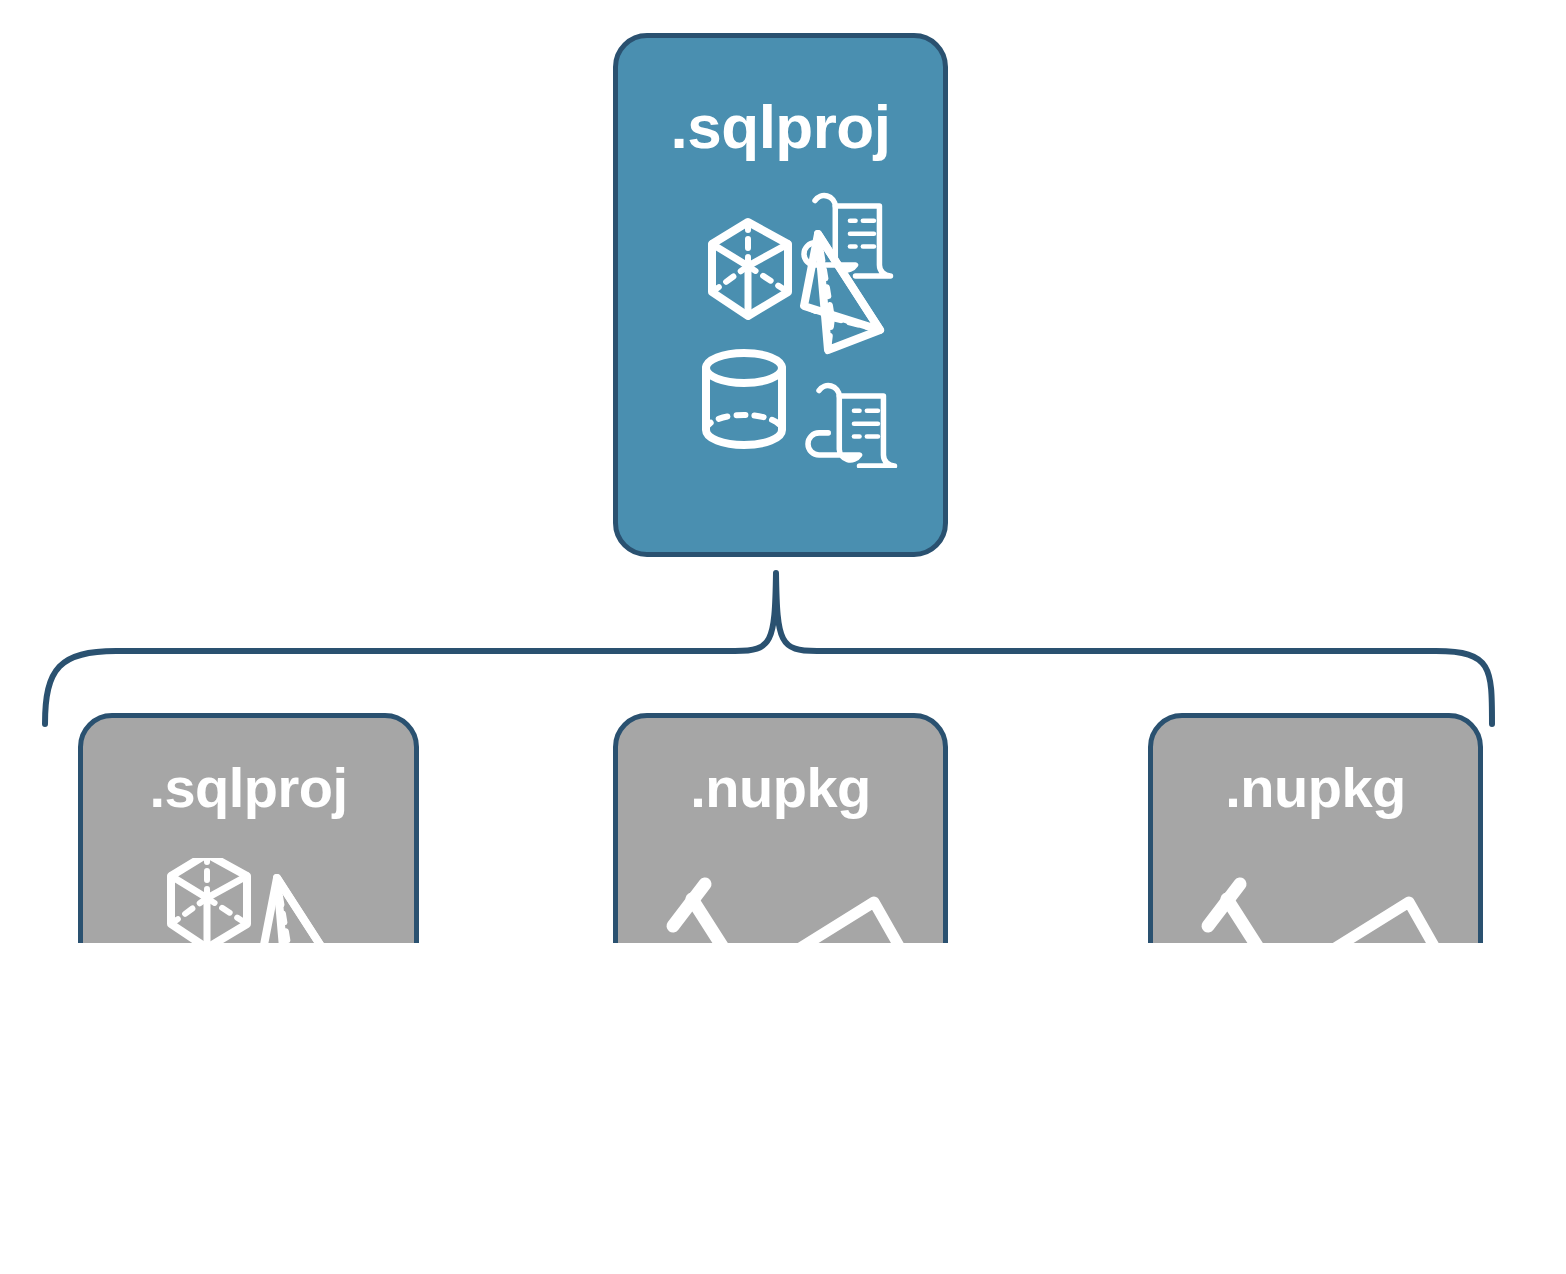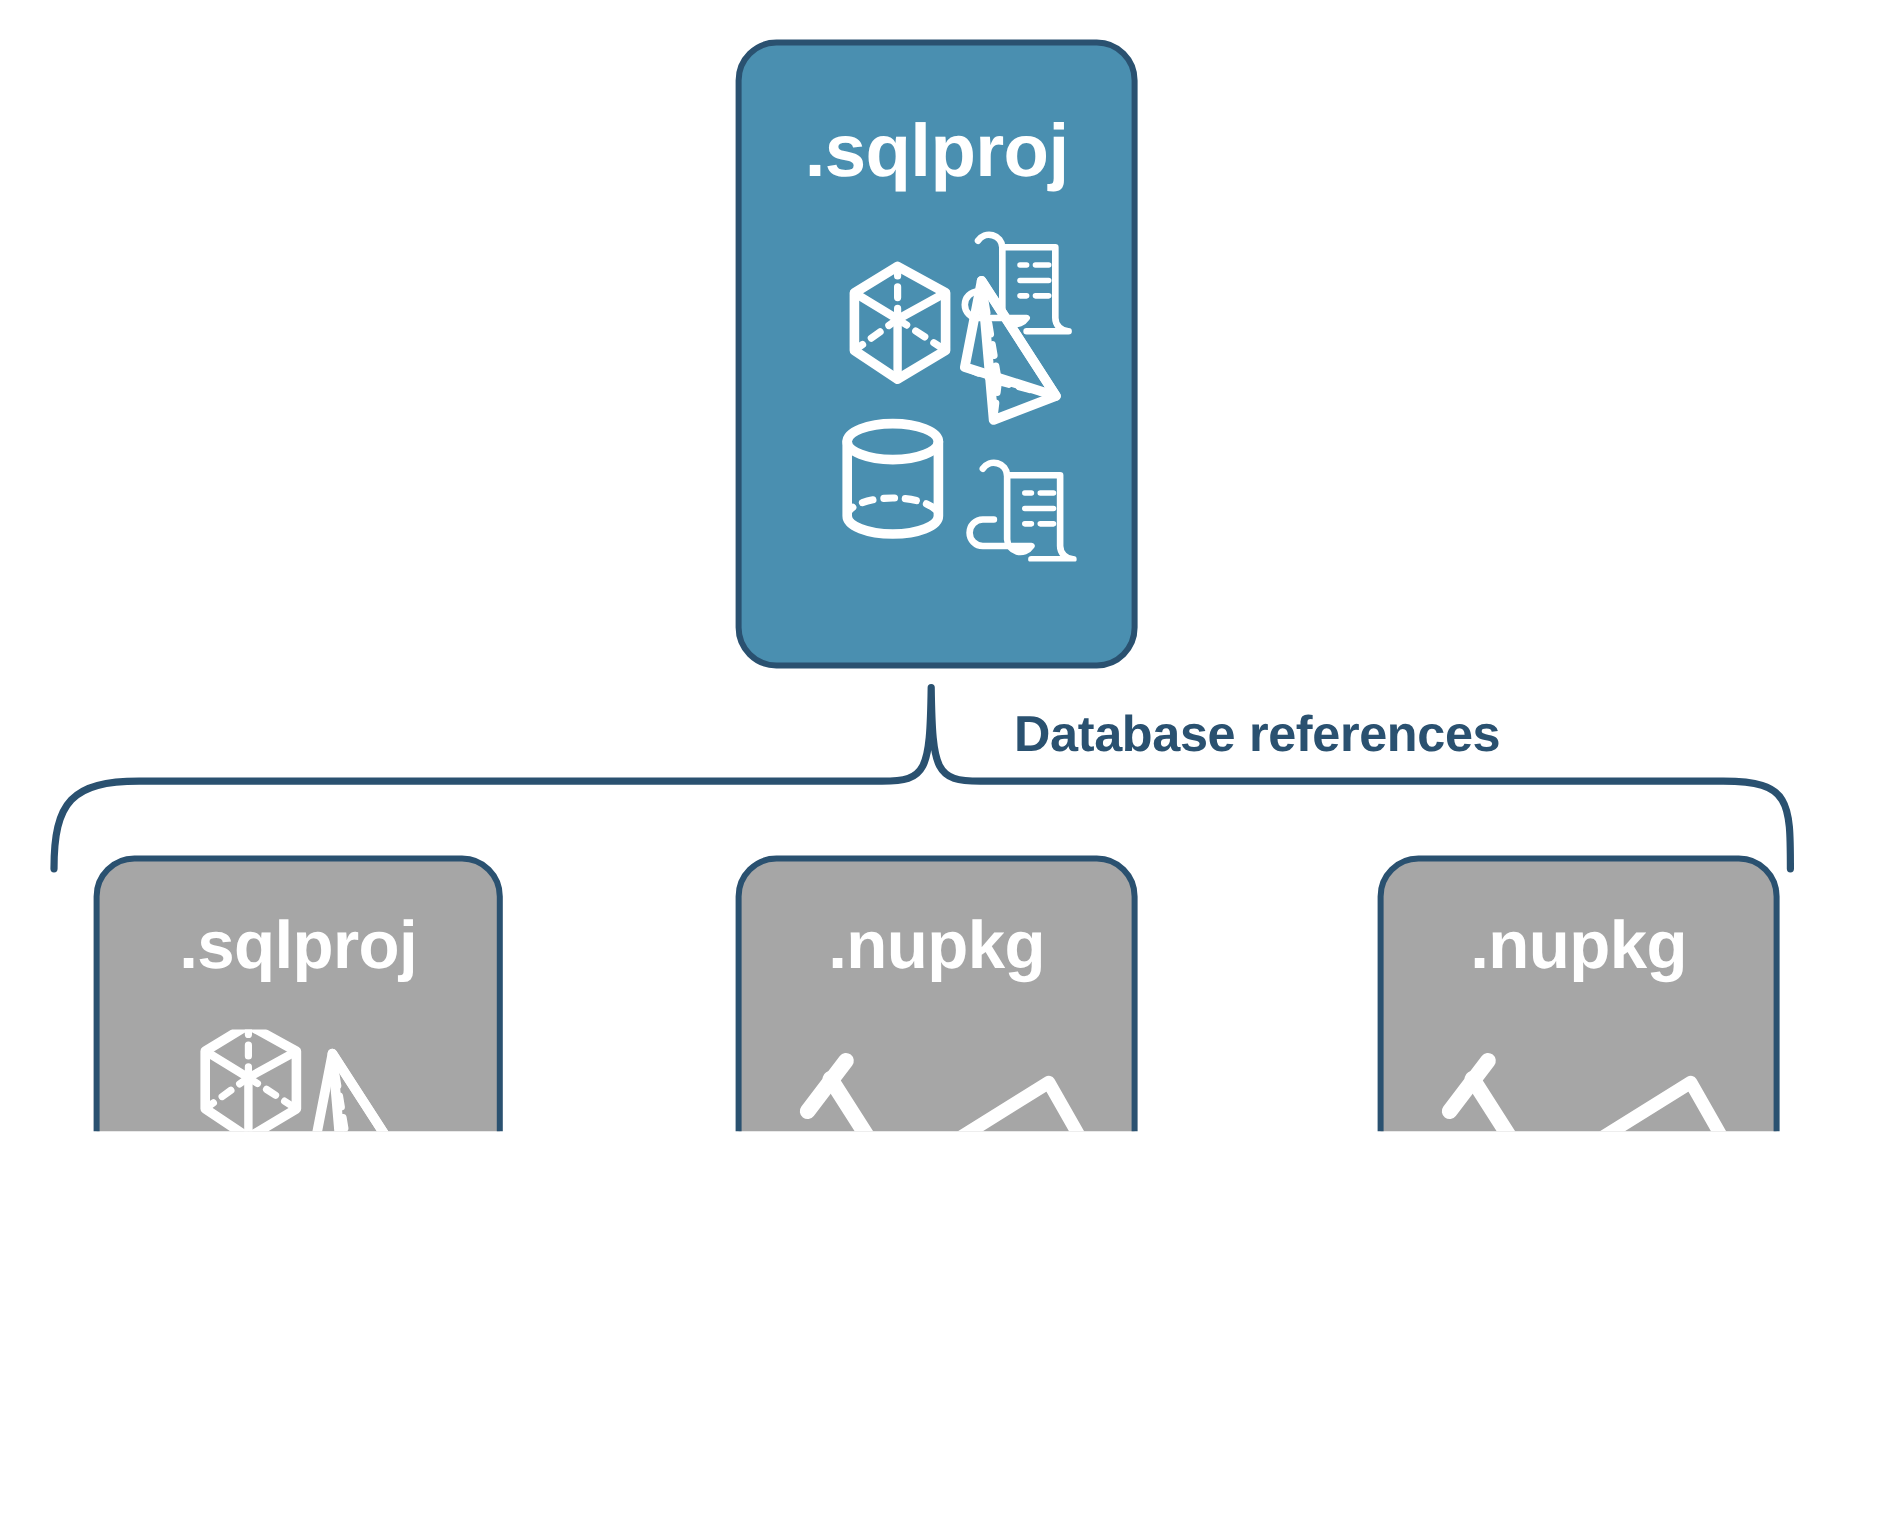--- a/index.html
+++ b/index.html
@@ -133,21 +133,20 @@
   <svg class="brace-layer" viewBox="0 0 1566 1274">
     <path d="M 45 724
              C 45 668, 60 651, 116 651
              L 735 651
              C 772 651, 775 643, 776 573
              C 777 643, 780 651, 817 651
              L 1436 651
              C 1492 651, 1492 668, 1492 724" fill="none" stroke="#2a5170" stroke-width="6" stroke-linecap="round" stroke-linejoin="round"></path>
   </svg>
 
-  <div class="brace-label" style="left:845px; top:591px;">Database references</div>
 
   <div class="node secondary" style="left:78px; top:713px; width:341px; height:521px;">
     <div class="node-label small">.sqlproj</div>
     <div class="node-art" style="top:140px; height:300px;">
       <svg width="341" height="300" viewBox="0 0 341 300">
         <g fill="none" stroke="#ffffff" stroke-width="7" stroke-linecap="round" stroke-linejoin="round">
           <g>
             <polygon points="88,18 124,-4 164,18 164,66 124,90 88,66" stroke-width="8"></polygon>
             <polyline points="88,18 124,40 164,18"></polyline>
             <line x1="124" y1="40" x2="124" y2="90"></line>

